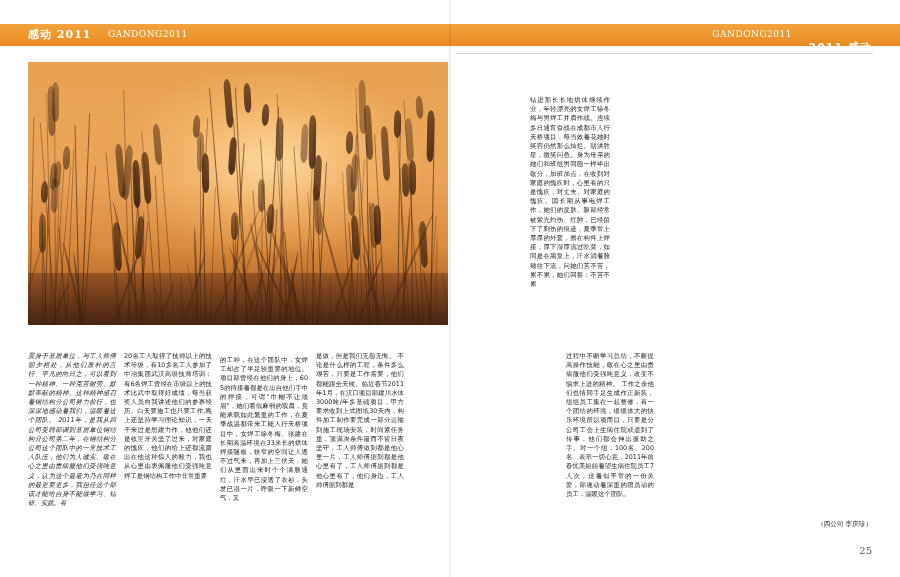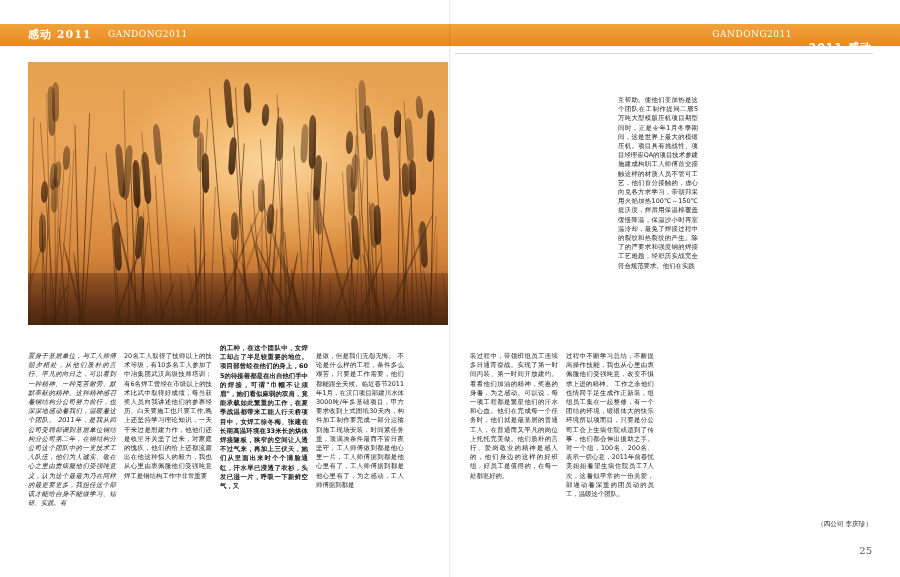--- a/index.html
+++ b/index.html
@@ -110,21 +110,21 @@
     word-break:break-all;
   }
 
   
   .tr-c1{left:530px;top:96px;width:80px;height:200px;}
   .tr-c2{left:618px;top:96px;width:80px;height:200px;}
 
   
   .bl-c1{left:28px;top:352px;width:88px;height:185px;font-style:italic;}
   .bl-c2{left:124px;top:352px;width:88px;height:185px;}
-  .bl-c3{left:220px;top:344px;width:88px;height:185px;font-weight:bold;}
+  .bl-c3{left:220px;top:356px;width:88px;height:185px;}
   .bl-c4{left:316px;top:352px;width:88px;height:185px;}
 
   
   .br-c1{left:470px;top:352px;width:88px;height:185px;}
   .br-c2{left:566px;top:352px;width:88px;height:185px;}
 
   .signature{
     position:absolute;right:28px;top:520px;
     font-size:6.6px;color:#1a1a1a;
   }
@@ -315,34 +315,33 @@
         <div class="blade" style="left:398.3px;height:56px;transform:rotate(-7.3deg);opacity:0.55"></div>
         <div class="blade" style="left:166.8px;height:99px;transform:rotate(-1.7deg);opacity:0.73"></div>
         <div class="blade" style="left:416.8px;height:54px;transform:rotate(-7.6deg);opacity:0.34"></div>
         <div class="blade" style="left:263.0px;height:74px;transform:rotate(-17.1deg);opacity:0.60"></div>
       </div>
   </div>
 
   <div class="spine"></div>
 
 
-  <div class="col tr-c2">互帮助。使他们变加热是这个团队在工制作提局二層5万吨大型模版压机项目期型间时，正是令年1月冬季期间，这是世界上最大的模锻压机。项目具有挑战性、项目经理崔QA的项目技术参建施建成构职工人师傅首交接触这样的材质人员不管可工艺，他们首分接触的，虚心向兑各方求学习，带朝邦采用火焰加热100℃～150℃提沃度，焊后用保温棉覆盖缓慢降温，保温沙小时再室温冷却，最免了焊接过程中的裂纹和热裂纹的产生。除了的严要求和强度钢的焊接工艺难题，经积历实战完全符合规范要求。他们在实践</div>
+  <div class="col tr-c1">钻进那长长地烘体继续作业，年轻漂亮的女焊工徐冬梅与男焊工并肩作战。连续多日通宵奋战在成都市人行天桥项目，每当效着花她时笑容仍然那么灿烂。朝洪胜星，微笑问色。身为母亲的她们和班组男同胞一样毕出敬分，加班加点，在收到对家庭的愧疚时，心里有的只是愧疚，对丈夫、对家庭的愧疚。因长期从事电焊工作，她们的皮肤、眼部经常被紫光灼伤、红肿，已经留下了刺伤的痕迹，夏季常上厚厚的外套，擦在构件上焊接，厚下湿厚流过吃菜，如同是在黑复上，汗水淌着脸颊往下流，问她们苦不苦，累不累，她们回答：不苦不累</div>
 
   <div class="col bl-c1">置身于基层单位，与工人师傅朝夕相处，从他们质朴的言行、平凡的向日之，可以看到一种精神、一种克苦耐劳、默默奉献的精神。这种精神感召着钢结构分公司努力前行，也深深地感动着我们，温暖着这个团队。
 
 2011年，是我从四公司受聘部调到基层单位钢结构分公司第二年，在钢结构分公司这个团队中的一支技术工人队伍，他们为人诚实、敬在心之里由责病服他们受强吨意义，认为这个最最为乃在同样的最更要更多，我担任这个部该才能给自身不能做学习、钻研、实践。有</div>
   <div class="col bl-c2">20名工人取得了技师以上的技术等级，有10多名工人参加了中冶集团武汉高级技师培训；有6名焊工曾经在市级以上的技术比武中取得好成绩，每当获奖人员向我讲述他们的参赛经历、白天要施工也只要工作,晚上还坚持学习理论知识，一天干来过是想建力作，他他们还是收呈牙关坚了过来，对家庭的愧疚，他们的给上还都流露出在他这种惊人的毅力，我也从心里由衷佩服他们受强吨意
 
 焊工是钢结构工作中非常重要</div>
   <div class="col bl-c3">的工种，在这个团队中，女焊工却占了半足较重要的地位。项目部曾经在他们的身上，605的待接着都是在出自他们手中的焊接，可谓"巾帼不让须眉"，她们看似麻弱的双肩，竟能承载如此繁重的工作，在夏季战温都带来工能人行天桥项目中，女焊工徐冬梅、张建在长期高温环境在33米长的烘体焊接隧板，狭窄的空间让人透不过气来，再加上三伏天，她们从里面出来时个个满脸通红，汗水早已浸透了衣衫，头发已湿一片，呼吸一下新鲜空气，又</div>
   <div class="col bl-c4">是做，但是我们无怨无悔。
 
-不论是什么样的工程，条件多么艰苦，只要是工作需要，他们都能跟全天候。临近春节2011年1月，在汉口项目部建川水体3000吨/年多基础项目，甲方要求收到上式图纸30天内，构件加工制作要完成一部分运输到施工现场安装，时间紧任务重，顶满决条件最而不皆日夜坚守，工人师傅做到都是他心里一片，工人师傅据到都是他心里有了，工人师傅据到都是他心里有了，为之感动，工人师傅据到都是</div>
-
-  <div class="col br-c1">装过程中，带领班组员工连续多日通宵奋战。实现了第一时间丙装、第一时间开放建约。看看他们加油的精神，奖惠的身着，为之感动。可以说，每一项工程都是繁星他们的汗水和心血。他们在完成每一个任务时，他们就是最基层的普通工人，在普通而又平凡的岗位上托托完美做。他们质朴的言行、爱岗敬业的精神是感人的，他们身边的这样的好班组，好员工是值得的，在每一处都更好的。</div>
-  <div class="col br-c2">过程中不断学习总结，不断提高操作技能，我也从心里由衷佩服他们受强吨意，改变不惧求上进的精神。
+不论是什么样的工程，条件多么艰苦，只要是工作需要，他们都能跟全天候。临近春节2011年1月，在汉口项目部建川水体3000吨/年多基础项目，甲方要求收到上式图纸30天内，构件加工制作要完成一部分运输到施工现场安装，时间紧任务重，顶满决条件最而不皆日夜坚守，工人师傅做到都是他心里一片，工人师傅据到都是他心里有了，工人师傅据到都是他心里有了，他们身边，工人师傅据到都是</div>
+
+  <div class="col br-c2">过程中不断学习总结，不断提高操作技能，敬在心之里由责病服他们受强吨意义，改变不惧求上进的精神。
 
 工作之余他们也情同手足生成作正新装，组组员工集在一起整修，有一个团结的环境，锻锻体大的快乐环境所以项而目，只要是分公司工会上生病住院或遗到了传事，他们都会伸出援助之手。对一个组，100名、200名、表示一切心意，2011年前春忧美姐姐着望生病住院员工7人次，这着似平常的一份关爱，部遂动着深重的团员动的员工，温暖这个团队。</div>
 
   <div class="signature">（四公司  李庆珍）</div>
   <div class="page-num">25</div>
 
 </div>
 
 </body></html>

